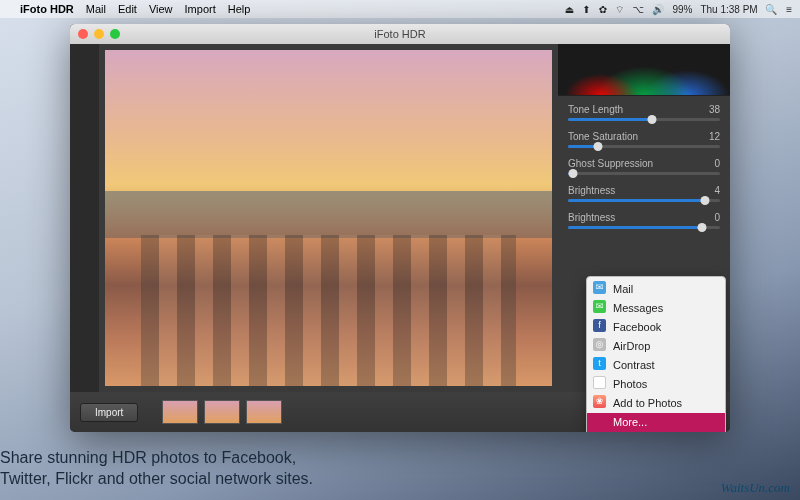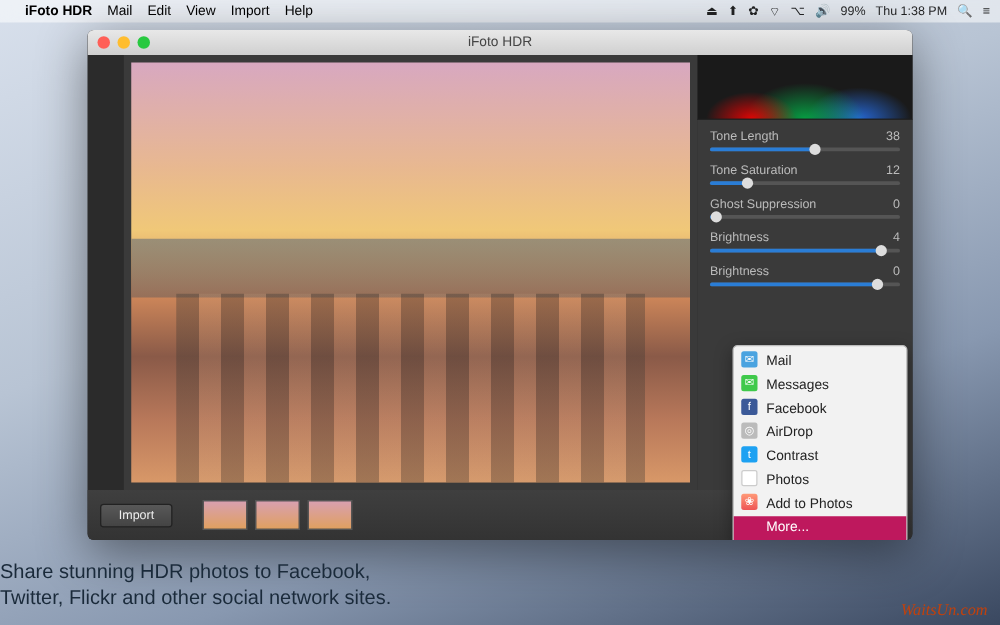--- a/index.html
+++ b/index.html
@@ -51,21 +51,21 @@
 
 
 .bottombar { height: 40px; background: linear-gradient(#3f3f3f,#333); display: flex; align-items: center; padding: 0 10px; gap: 16px; }
 .btn { background: linear-gradient(#585858,#444); color: #eee; font-size: 10px; padding: 3px 14px; border-radius: 3px; border: 1px solid #222; cursor: pointer; }
 .thumbs { display: flex; gap: 6px; margin-left: 8px; }
 .thumb { width: 36px; height: 24px; background: linear-gradient(#d8a0b0,#e0a060); border: 1px solid #555; }
 .bottombar .spacer { flex: 1; }
 
 
 .caption { position: absolute; left: 0; right: 0; bottom: 10px; font-size: 16px; color: #1a2a3a; line-height: 1.3; }
-.watermark { position: absolute; right: 10px; bottom: 4px; font-size: 13px; color: #c2410c; font-style: italic; font-family: Georgia, serif; }
+.watermark { position: absolute; right: 10px; bottom: 4px; font-size: 13px; color: #0c4a6e; font-style: italic; font-family: Georgia, serif; }
 </style>
 </head>
 <body>
 
 <div class="menubar">
   <div class="left">
     <span class="apple"></span>
     <span class="appname">iFoto HDR</span>
     <span>Mail</span>
     <span>Edit</span>

